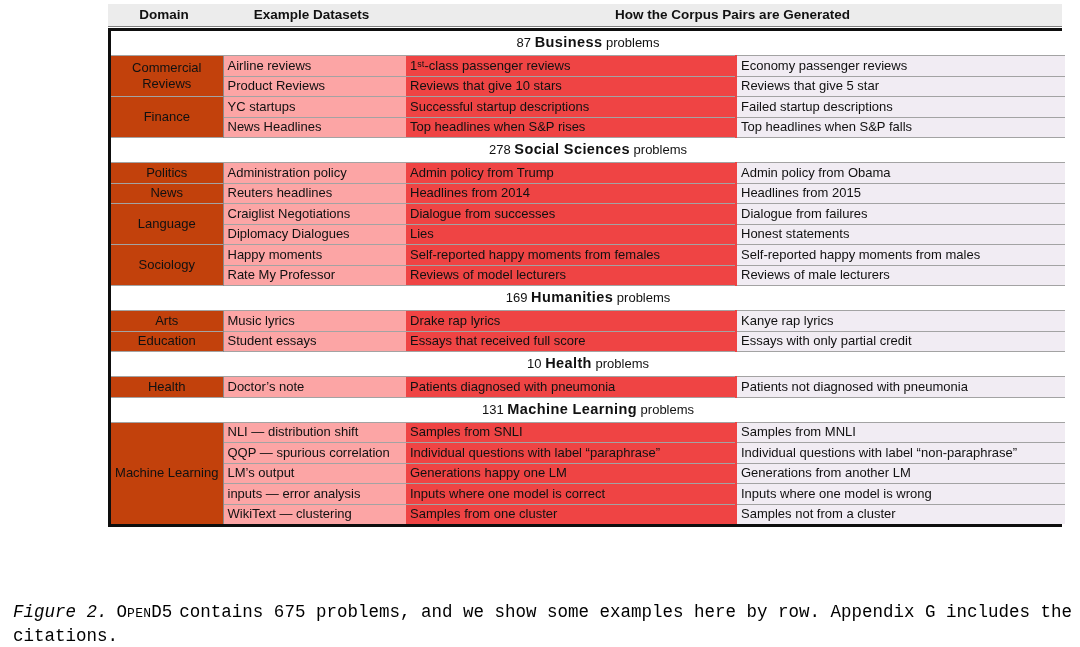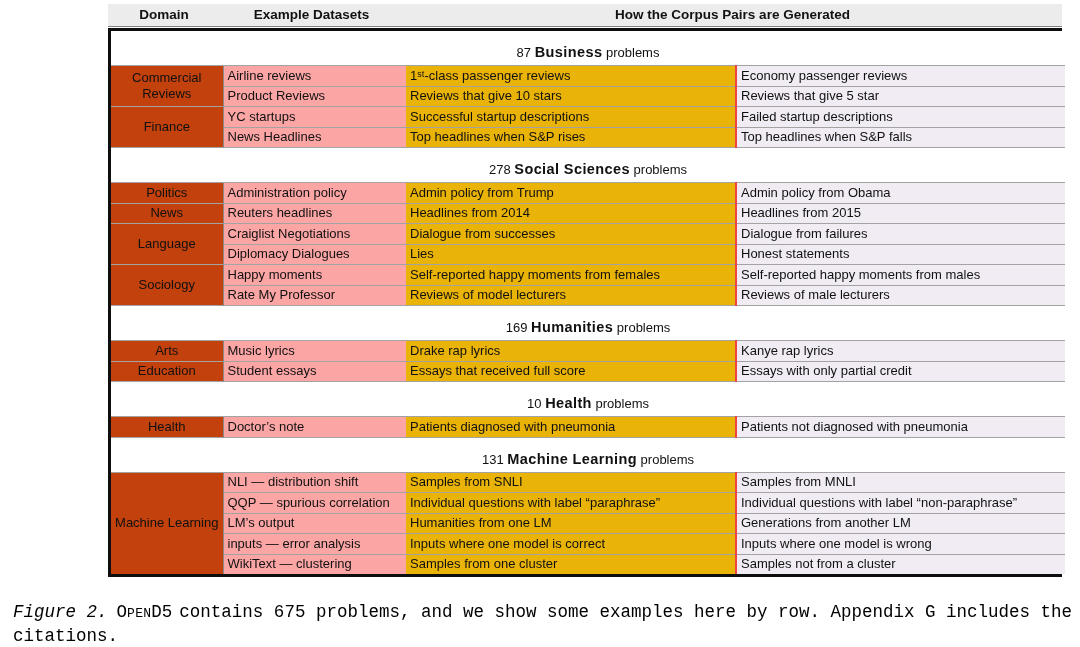--- a/index.html
+++ b/index.html
@@ -22,27 +22,27 @@
     padding:2px 0 4px;line-height:17px;background:#fff;
   }
   .corpus-a-label{color:#ed7d31}
   .corpus-b-label{color:#a234b2}
 
   
   .box{border:3px solid #0e0e0e;margin-top:1px;}
   .box table td{font-size:13px;padding:1.5px 4px 2px;line-height:16px;vertical-align:middle;}
   .box table tr td{border-top:1px solid #a3a3a3;}
   .box table tr:first-child td{border-top:none;}
-  .section-td{text-align:center;padding:13px 0 4px !important;line-height:18px;background:#fff;}
+  .section-td{text-align:center;padding:3px 0 4px !important;line-height:18px;background:#fff;}
   .section-count,.section-suffix{font-size:13px;}
   .section-name{font-weight:800;font-size:14.5px;letter-spacing:.4px;}
   .section-row td{border-bottom:1px solid #a3a3a3;}
   .domain-td{text-align:center;border-right:1px solid #8a8a8a;background:#c2410c;}
   .ds{background:#fca5a5;white-space:nowrap;overflow:hidden;}
-  .ca{background:#eab308;white-space:nowrap;overflow:hidden;}
+  .ca{background:#ef4444;white-space:nowrap;overflow:hidden;}
   .cb{background:#f1ecf3;border-left:2px solid #ef4444;white-space:nowrap;overflow:hidden;}
 
   
   .caption{
     position:absolute;left:13px;top:601px;width:1060px;
     font-family:Liberation Mono, monospace;font-size:17.5px;line-height:22px;color:#000;
   }
   .cap-label{font-style:italic;margin-right:9px;}
   .brand{margin-right:7px;}
   .sc{font-size:13px;letter-spacing:.3px;}
@@ -197,21 +197,21 @@
       <td class="ca">Samples from SNLI</td>
       <td class="cb">Samples from MNLI</td>
     </tr>
     <tr>
       <td class="ds">QQP — spurious correlation</td>
       <td class="ca">Individual questions with label “paraphrase”</td>
       <td class="cb">Individual questions with label “non-paraphrase”</td>
     </tr>
     <tr>
       <td class="ds">LM’s output</td>
-      <td class="ca">Humanities from one LM</td>
+      <td class="ca">Generations happy one LM</td>
       <td class="cb">Generations from another LM</td>
     </tr>
     <tr>
       <td class="ds">inputs — error analysis</td>
       <td class="ca">Inputs where one model is correct</td>
       <td class="cb">Inputs where one model is wrong</td>
     </tr>
     <tr>
       <td class="ds">WikiText — clustering</td>
       <td class="ca">Samples from one cluster</td>

